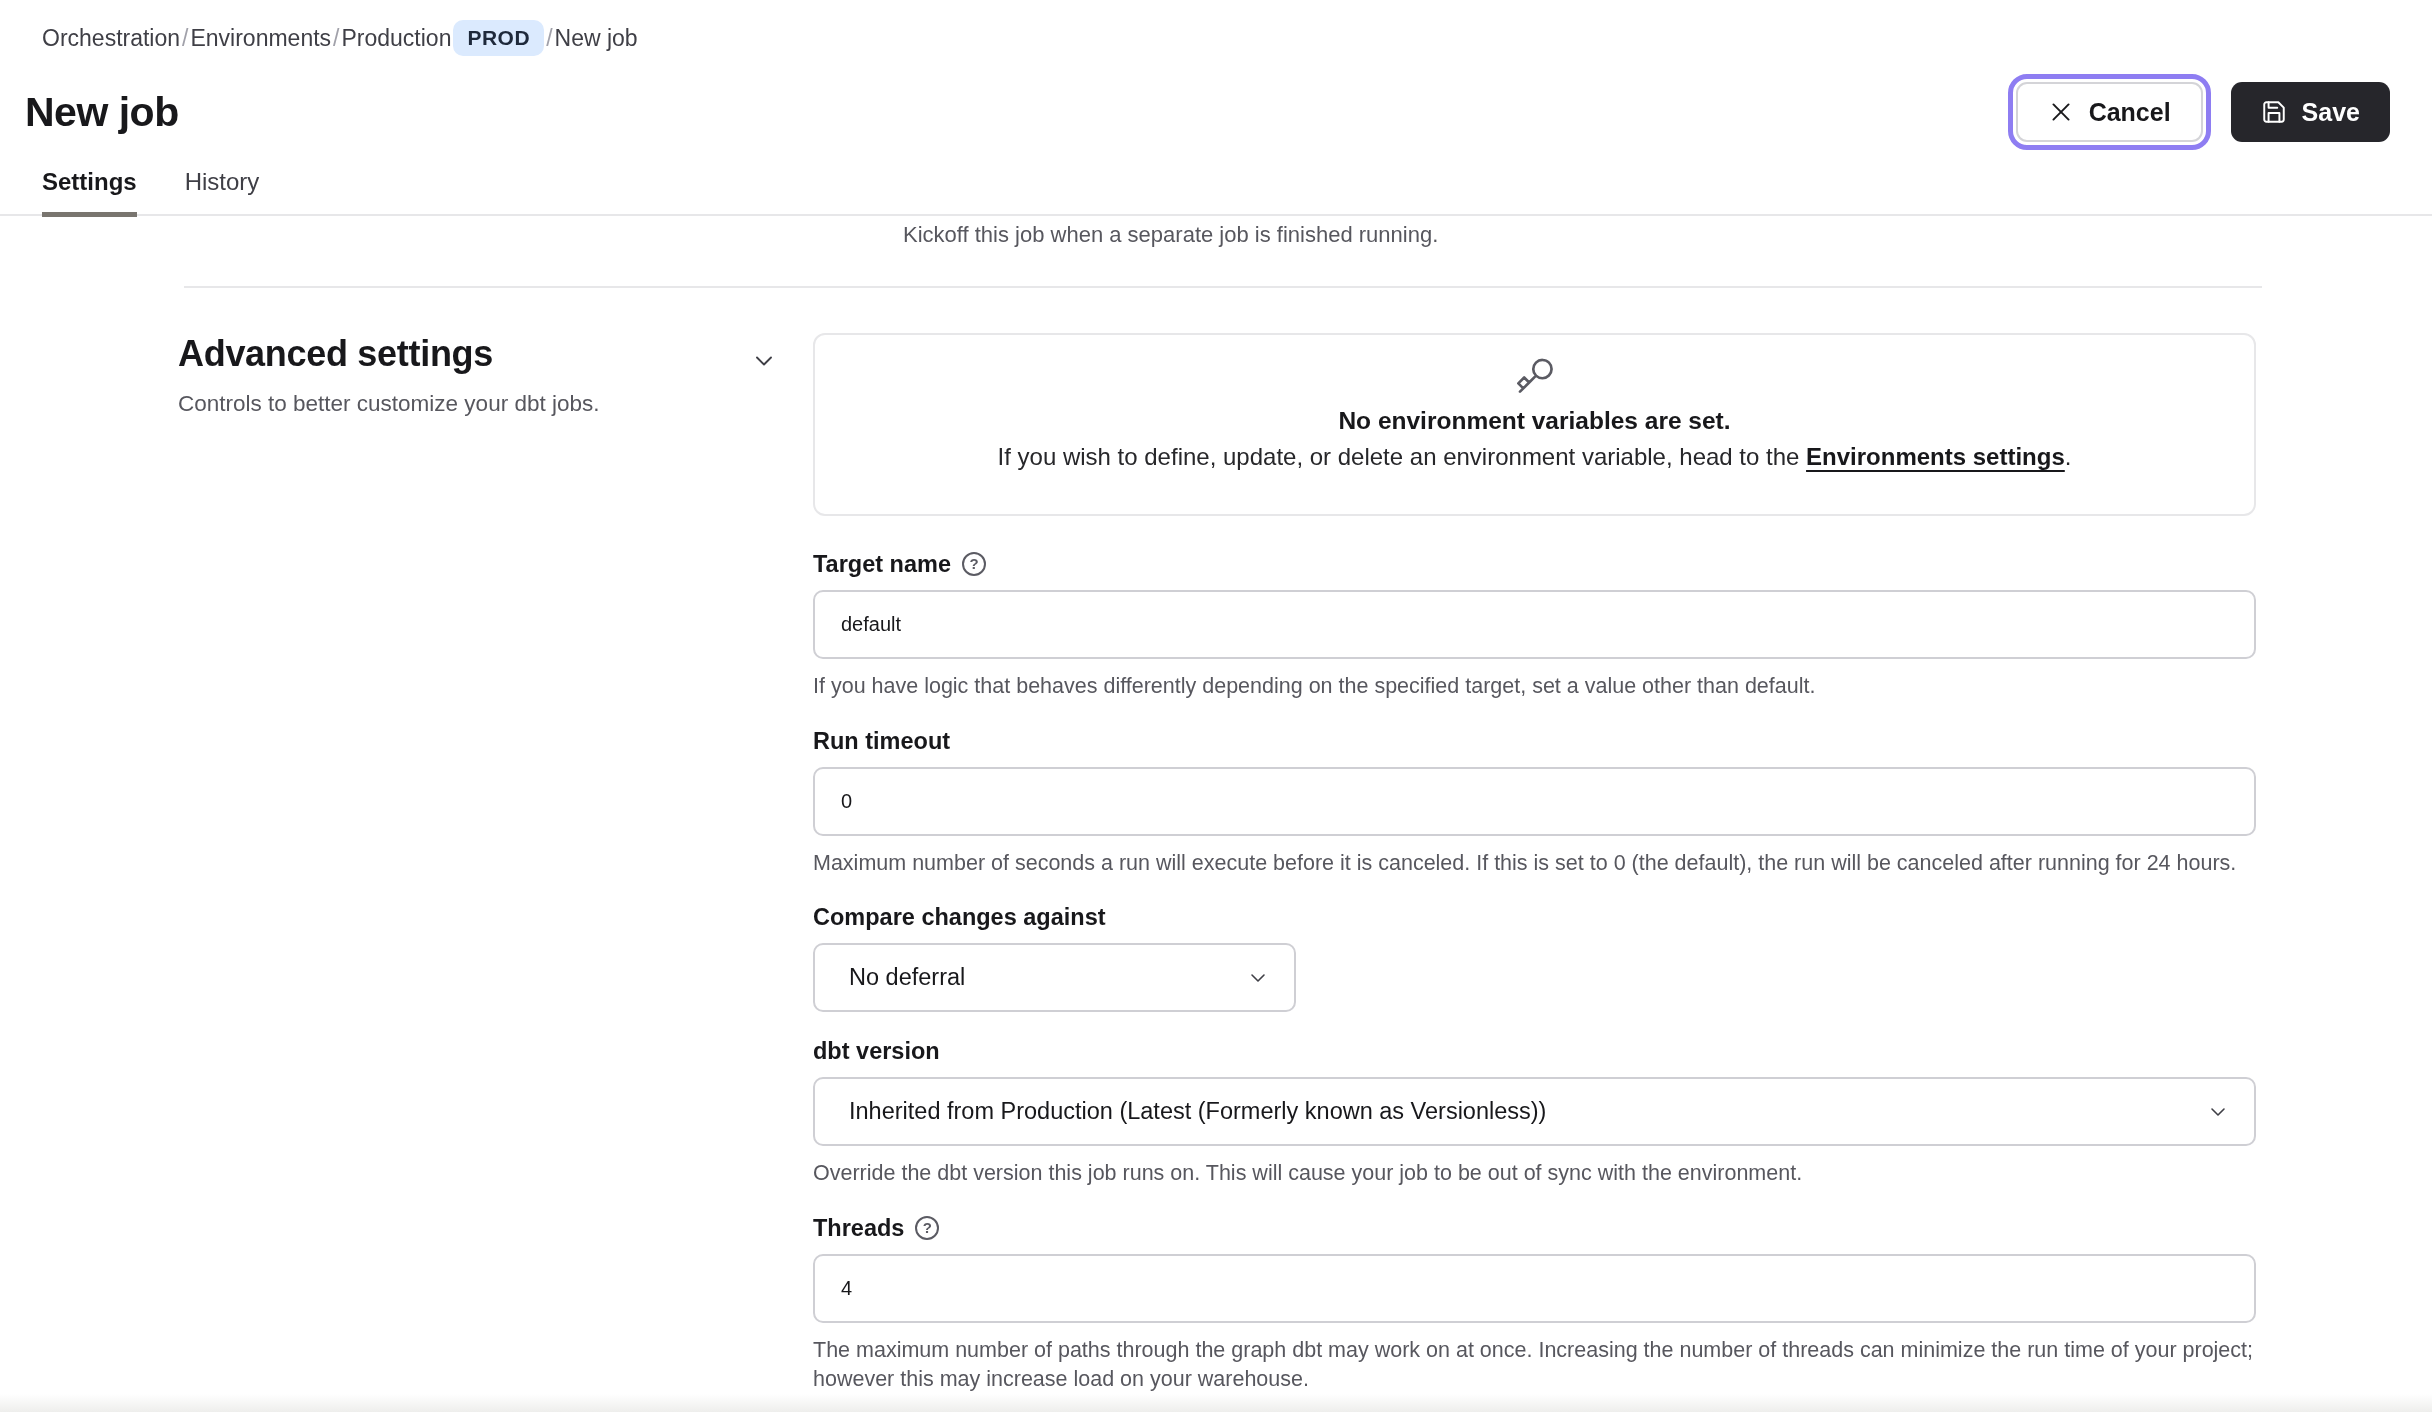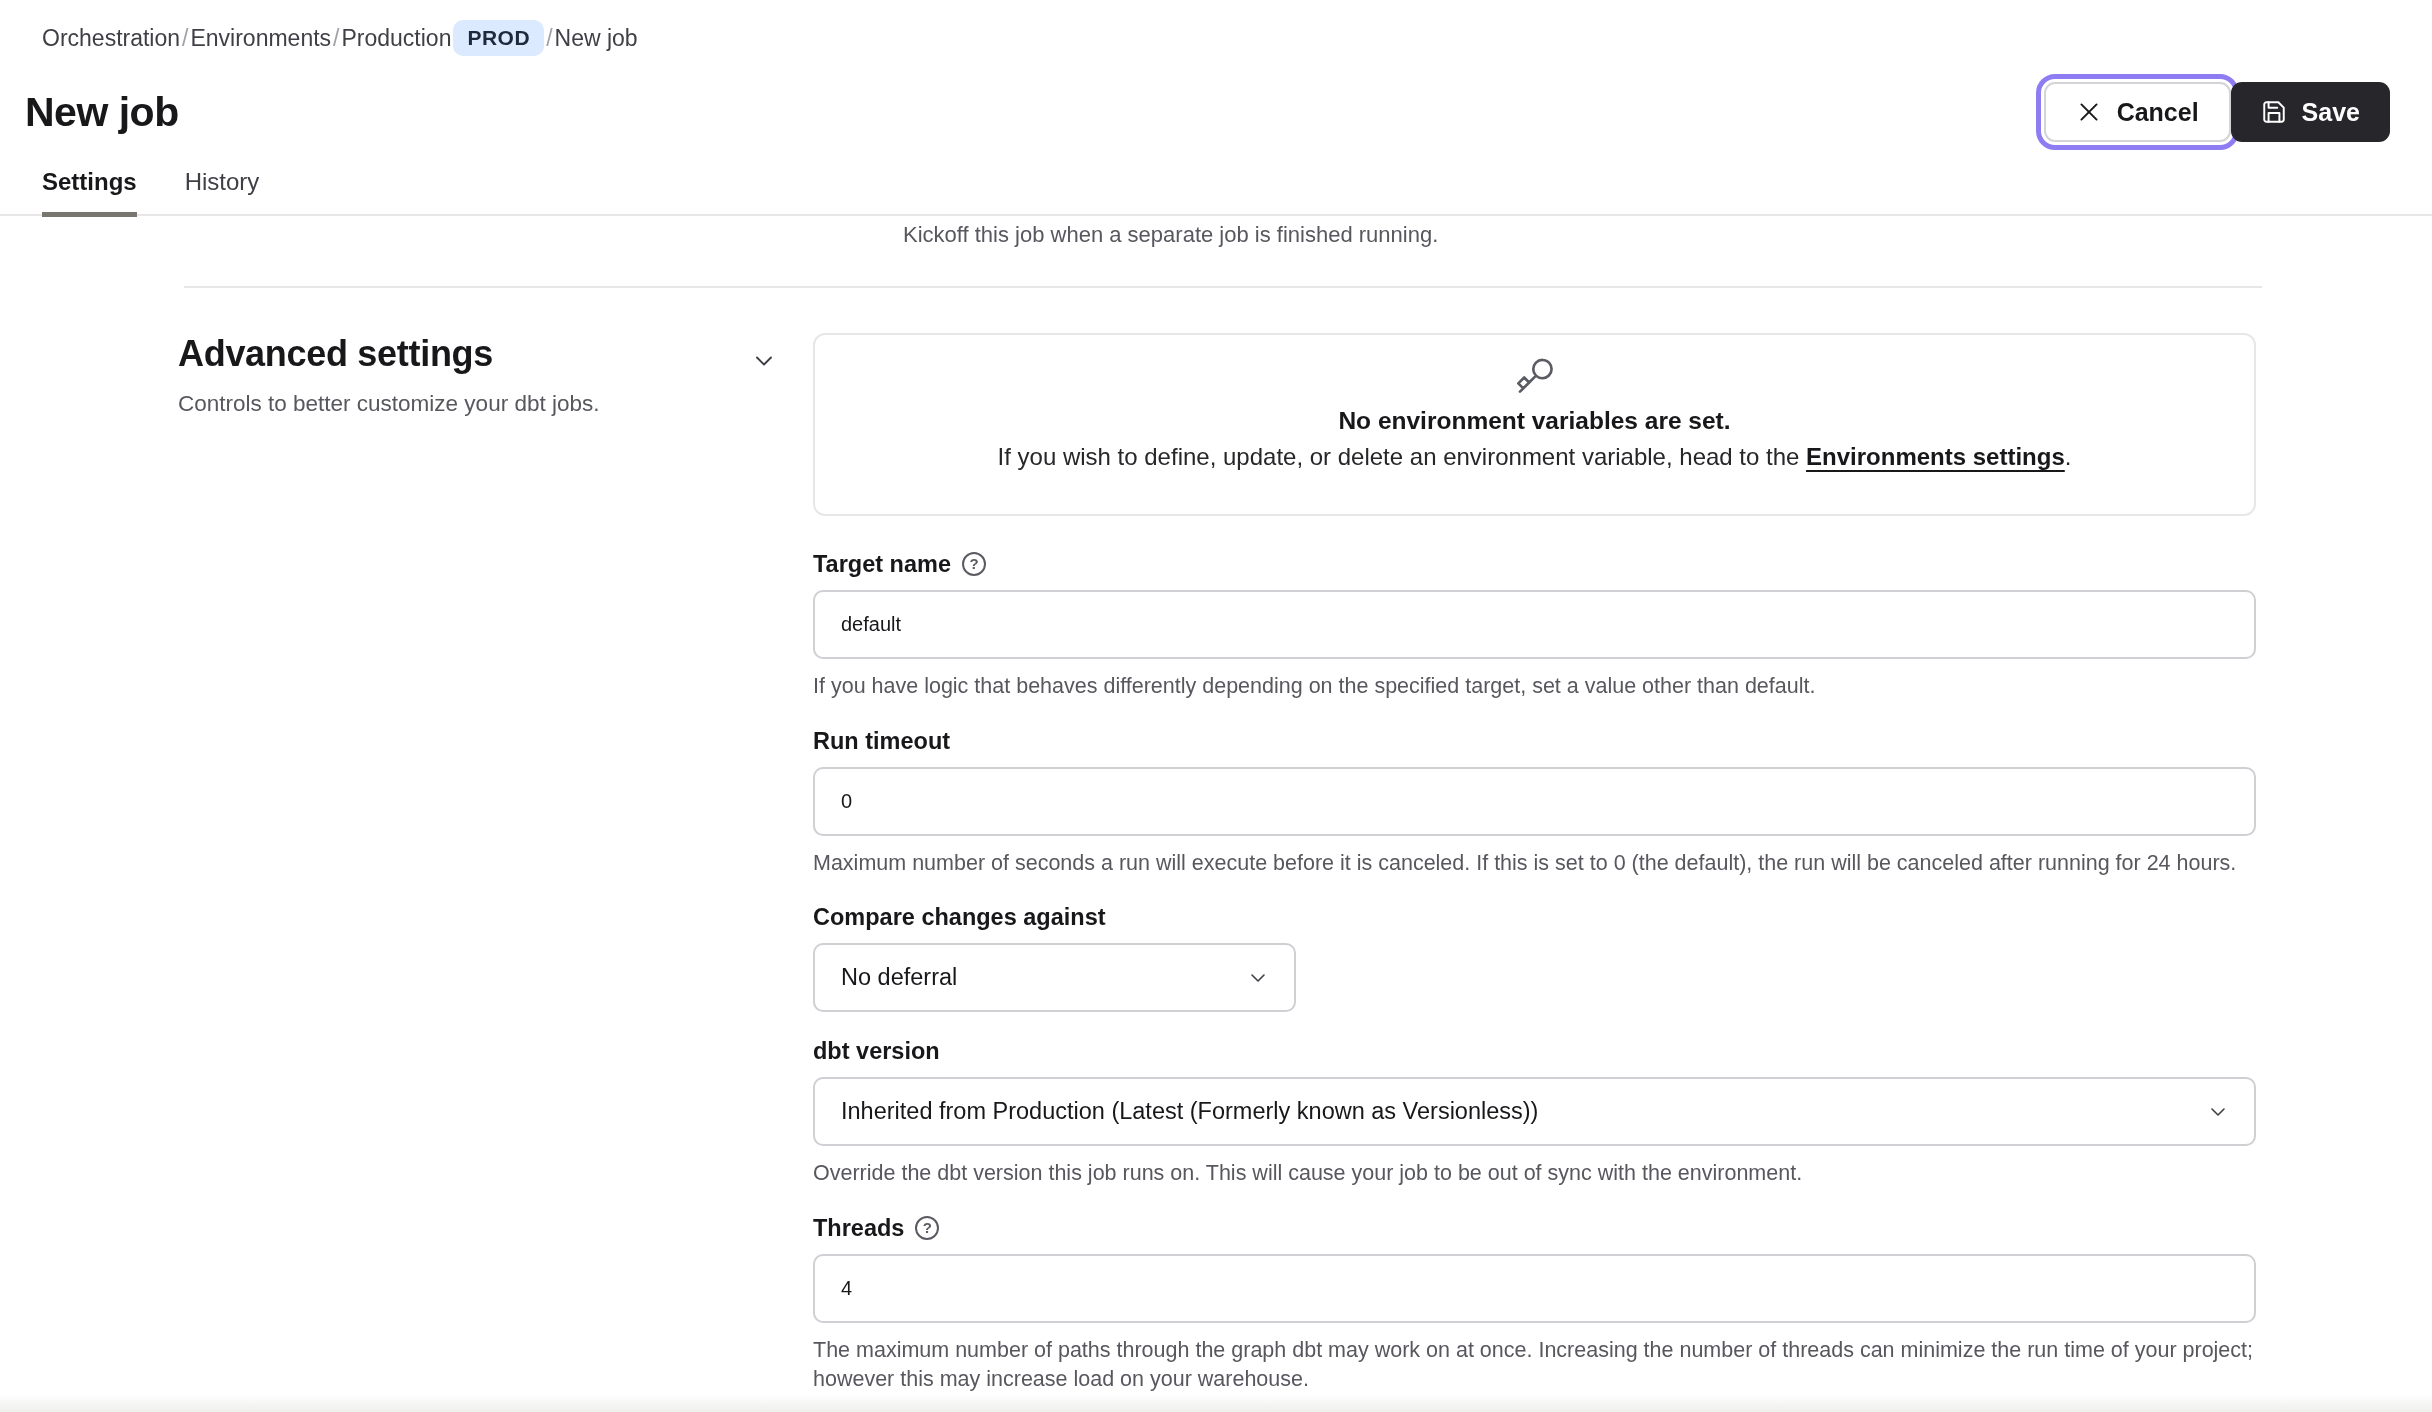--- a/index.html
+++ b/index.html
@@ -26,21 +26,21 @@
     padding: 6px 14px; border-radius: 10px;
     letter-spacing: .5px;
   }
 
   
   .title-row {
     position: absolute; top: 82px; left: 25px; right: 42px;
     display: flex; align-items: center; justify-content: space-between;
   }
   .page-title { font-size: 41px; font-weight: 700; color: #18181b; letter-spacing: -0.5px; }
-  .actions { display: flex; align-items: flex-end; }
+  .actions { display: flex; align-items: flex-end; gap: 28px; }
   .btn {
     display: inline-flex; align-items: center; gap: 15px;
     height: 60px; padding: 0 30px;
     border-radius: 11px; font-size: 25px; font-weight: 600;
     font-family: inherit; cursor: pointer; border: none;
   }
   .btn-cancel {
     background: #ffffff; color: #18181b;
     border: 2px solid #d4d4d8;
     outline: 5px solid #8e7df2; outline-offset: 3px;
@@ -112,21 +112,21 @@
     font-family: inherit; background: #fff; outline: none;
   }
   .help-text {
     margin-top: 13px; font-size: 21.5px; line-height: 29.5px; color: #57575e;
     max-width: 1443px;
   }
   .select-box {
     height: 69px; width: 100%;
     border: 2px solid #cfcfd4; border-radius: 10px;
     display: flex; align-items: center; justify-content: space-between;
-    padding: 0 24px 0 26px; font-size: 23.5px; color: #18181b;
+    padding: 0 24px 0 34px; font-size: 23.5px; color: #18181b;
     background: #fff; cursor: pointer;
   }
   .select-box.narrow { width: 483px; }
   .select-chevron { color: #3f3f46; }
 
   .bottom-fade {
     position: absolute; left: 0; right: 0; bottom: 0; height: 18px;
     background: linear-gradient(to bottom, rgba(240,240,239,0), #eeeeec);
   }
 </style>

